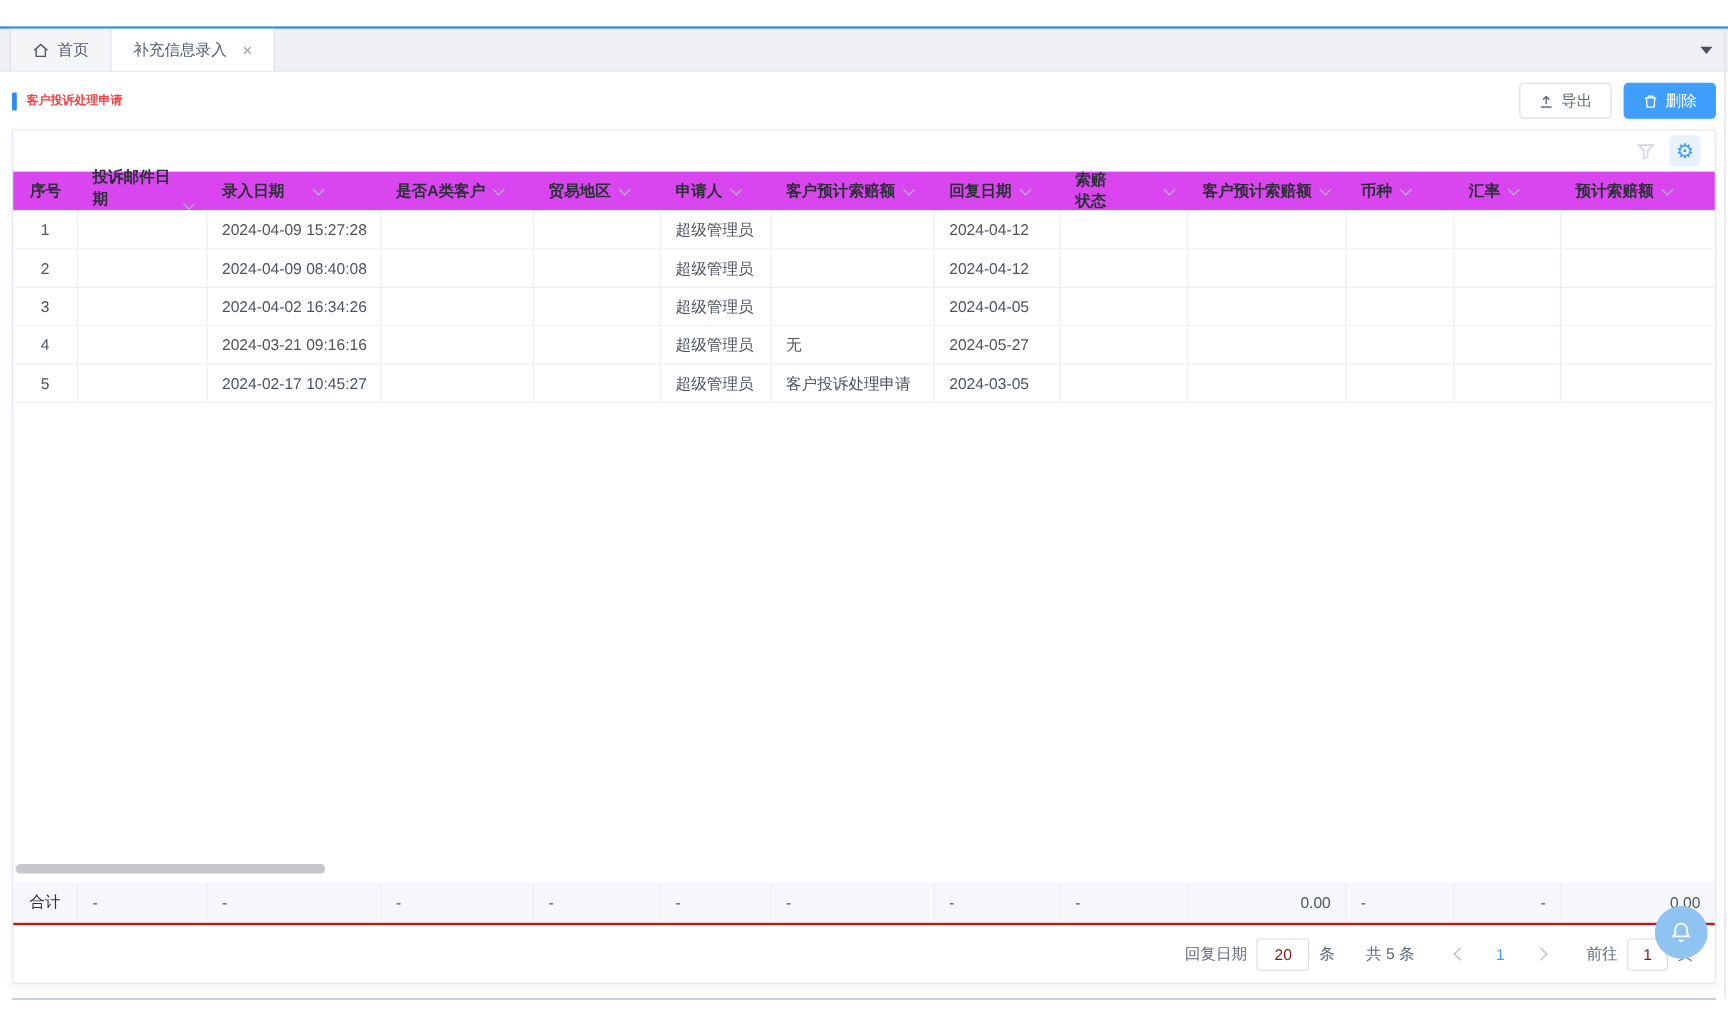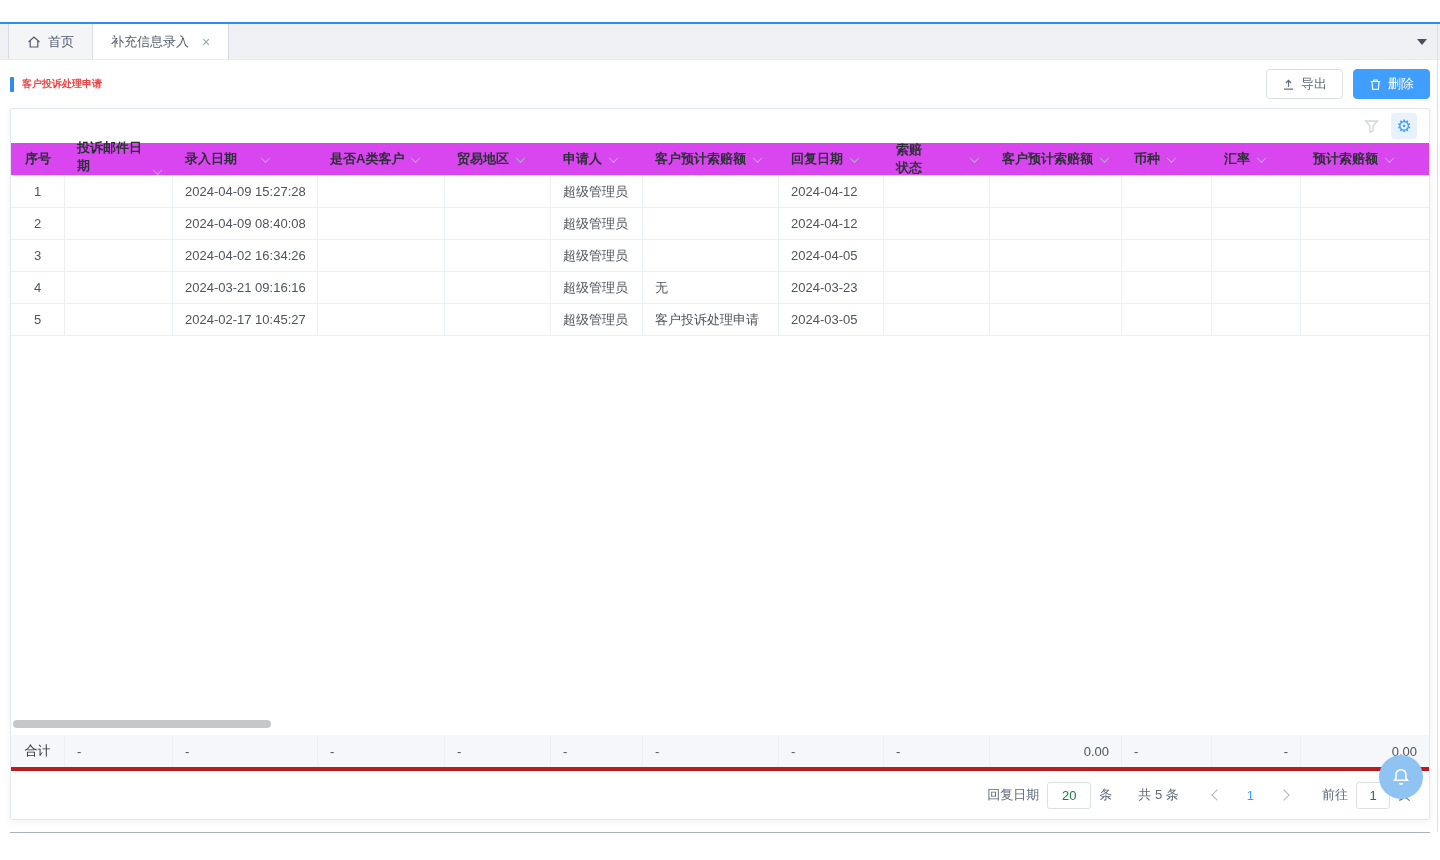--- a/index.html
+++ b/index.html
@@ -42,29 +42,29 @@
   .caret-down { width:7px; height:7px; border-right:1.6px solid #aeb4bd; border-bottom:1.6px solid #aeb4bd; transform:rotate(45deg) translate(-1px,-1px); margin-left:8px; flex:0 0 auto; }
 
   .trow { display:flex; height:32px; font-size:13px; color:#4d545c; border-bottom:1px solid #ebeef5; background:#fff; }
   .td { display:flex; align-items:center; padding:0 12px; border-right:1px solid #ebeef5; overflow:hidden; white-space:nowrap; }
   .td:last-child { border-right:none; }
   .td.center { justify-content:center; padding:0 4px; }
 
   .filler { flex:1; position:relative; }
   .hscroll-thumb { position:absolute; left:2px; bottom:7px; width:258px; height:8px; border-radius:4px; background:#c5c7ca; }
 
-  .summary { display:flex; height:36px; background:#f5f7fa; font-size:13px; color:#4d545c; border-bottom:4px solid #b91c1c; }
+  .summary { display:flex; height:36px; background:#f5f7fa; font-size:13px; color:#4d545c; border-bottom:2px solid #b91c1c; }
   .sd { display:flex; align-items:center; padding:0 12px; border-right:1px solid #eceff4; white-space:nowrap; }
   .sd:last-child { border-right:none; }
   .sd.center { justify-content:center; padding:0 4px; color:#303133; }
   .sd.right { justify-content:flex-end; }
 
   .pager { height:48px; display:flex; align-items:center; justify-content:flex-end; gap:8px; padding-right:18px; font-size:13px; color:#5f6b7a; }
   .pager .gap { width:10px; }
-  .num-input { height:27px; border:1px solid #dcdfe6; border-radius:3px; text-align:center; font-size:13px; color:#15803d; font-family:inherit; background:#fff; }
+  .num-input { height:27px; border:1px solid #dcdfe6; border-radius:3px; text-align:center; font-size:13px; color:#7f1d1d; font-family:inherit; background:#fff; }
   .pp-input { width:44px; }
   .goto-input { width:34px; }
   .chev { width:8px; height:8px; border-right:1.8px solid #b2b6bd; border-bottom:1.8px solid #b2b6bd; display:inline-block; cursor:pointer; }
   .chev.left  { transform:rotate(135deg); margin:0 8px; }
   .chev.right { transform:rotate(-45deg); margin:0 8px; }
   .page-num { color:#409eff; padding:0 10px; cursor:pointer; }
 
   .bell-fab { position:absolute; top:755px; right:17px; width:44px; height:44px; border-radius:50%;
     background:#8fc3f1; display:flex; align-items:center; justify-content:center; cursor:pointer; z-index:5; }
 
@@ -238,21 +238,21 @@
           <div class="td" style="flex:1 1 128px;"></div>
         </div>
         <div class="trow">
           <div class="td center" style="flex:0 0 54px;">4</div>
           <div class="td" style="flex:0 0 108px;"></div>
           <div class="td" style="flex:0 0 145px;">2024-03-21 09:16:16</div>
           <div class="td" style="flex:0 0 127px;"></div>
           <div class="td" style="flex:0 0 106px;"></div>
           <div class="td" style="flex:0 0 92px;">超级管理员</div>
           <div class="td" style="flex:0 0 136px;">无</div>
-          <div class="td" style="flex:0 0 105px;">2024-03-23</div>
+          <div class="td" style="flex:0 0 105px;">2024-05-27</div>
           <div class="td" style="flex:0 0 106px;"></div>
           <div class="td" style="flex:0 0 132px;"></div>
           <div class="td" style="flex:0 0 90px;"></div>
           <div class="td" style="flex:0 0 89px;"></div>
           <div class="td" style="flex:1 1 128px;"></div>
         </div>
         <div class="trow">
           <div class="td center" style="flex:0 0 54px;">5</div>
           <div class="td" style="flex:0 0 108px;"></div>
           <div class="td" style="flex:0 0 145px;">2024-02-17 10:45:27</div>

